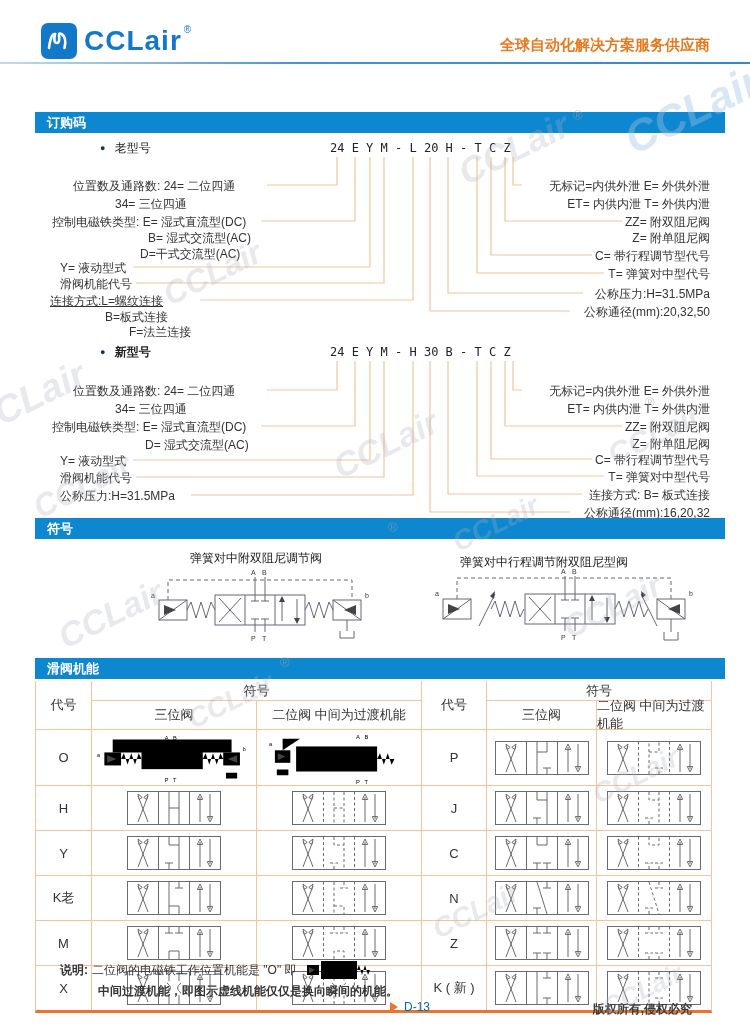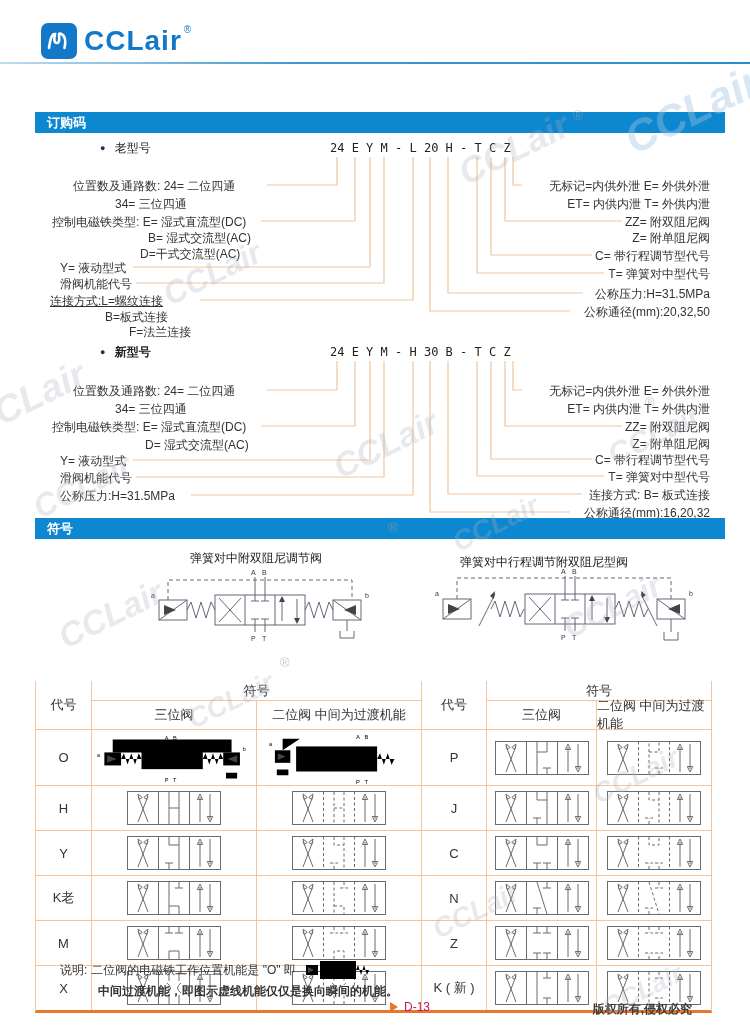--- a/index.html
+++ b/index.html
@@ -39,21 +39,21 @@
   .bl{border-left:1px solid #f6c39a;}
   .bt{border-top:1px solid #f6c39a;}
   .bb{border-bottom:1px solid #f6c39a;}
   .st-code{font-size:13px;color:#333;}
   .vg{stroke:#6b6b6b;fill:none;stroke-width:1;}
   .vg .dashc{stroke-dasharray:3 2.5;}
   
   .note{position:absolute;left:60px;top:957px;width:650px;font-size:12px;color:#333;}
   .note-line1{display:flex;align-items:center;gap:4px;flex-wrap:nowrap;}
   .note-line2{margin-left:38px;font-weight:bold;}
-  .footer-page{position:absolute;left:390px;top:1000px;font-size:12px;color:#be185d;display:flex;align-items:center;gap:6px;}
+  .footer-page{position:absolute;left:390px;top:1000px;font-size:12px;color:#0369a1;display:flex;align-items:center;gap:6px;}
   .tri-right{width:0;height:0;border-left:8px solid #e8762e;border-top:5px solid transparent;border-bottom:5px solid transparent;}
   .copyright{position:absolute;right:58px;top:1001px;font-size:12px;font-weight:700;color:#3a3a3a;}
   
   .wm{position:absolute;font-style:italic;font-weight:700;color:#aab2bd;opacity:.28;
       transform:rotate(-26deg);pointer-events:none;white-space:nowrap;}
   .wm.blue{color:#9fc4e2;opacity:.4;}
   .wmreg{position:absolute;color:#9aa3ad;opacity:.55;font-size:13px;pointer-events:none;}
 </style>
 </head>
 <body>
@@ -166,20 +166,21 @@
   </svg>
 
   <div class="logo-box">
     <svg width="38" height="38" viewBox="0 0 38 38">
       <rect x="1" y="1" width="36" height="36" rx="7" fill="#1478c8"></rect>
       <path d="M9 26 Q11 11 15 12 Q13 21 17 21 Q20 21 19 13 Q19 10.5 21.5 12 Q27 15 24.5 26" stroke="#fff" stroke-width="2.6" fill="none" stroke-linecap="round"></path>
     </svg>
     <span class="logo-name">CCLair</span>
     <span class="logo-reg">®</span>
   </div>
+  <div class="tagline">全球自动化解决方案服务供应商</div>
   <div class="hrule"></div>
 
   <div class="secbar" style="top:112px;">
     <span>订购码</span>
   </div>
 
   <svg class="wires" width="750" height="1035">
 
     <path d="M337 157 V185 H267"></path>
       <path d="M355 157 V221 H261"></path>
@@ -315,20 +316,23 @@
     <rect x="242" y="37" width="28" height="20"></rect>
       <path d="M242 37 L270 57"></path>
     <polygon points="265,42 265,52 253,47" style="fill:#444;stroke:none"></polygon>
     <text x="274" y="34" font-size="7">b</text>
     <path d="M150 62 V69 M160 62 V69"></path>
     <text x="146" y="78" font-size="7">P</text>
     <text x="157" y="78" font-size="7">T</text>
     <path d="M256 57 V70 M249 70 V78 H263 V70"></path>
   </svg>
 
+  <div class="secbar" style="top:658px;">
+    <span>滑阀机能</span>
+  </div>
 
   <div class="spool-table">
 
     <div class="st-cell" style="grid-area:1/1/3/2;">代号</div>
     <div class="st-cell bl bb" style="grid-area:1/2/2/4;">符号</div>
     <div class="st-cell bl" style="grid-area:2/2/3/3;">三位阀</div>
     <div class="st-cell bl" style="grid-area:2/3/3/4;">二位阀 中间为过渡机能</div>
     <div class="st-cell bl" style="grid-area:1/4/3/5;">代号</div>
     <div class="st-cell bl bb" style="grid-area:1/5/2/7;">符号</div>
     <div class="st-cell bl" style="grid-area:2/5/3/6;">三位阀</div>
@@ -578,21 +582,21 @@
           <line class="dashc" x1="63.5" y1="1.5" x2="63.5" y2="34.5"></line>
           <use href="#sq-x" x="2" y="1" width="30" height="34"></use>
           <use class="dashc" href="#c-pa" x="33" y="1" width="30" height="34"></use>
           <use href="#sq-par" x="64" y="1" width="30" height="34"></use>
         </svg>
     </div>
   </div>
 
   <div class="note">
     <div class="note-line1">
-      <span style="font-weight:400;">说明:</span>
+      <span style="font-weight:700;">说明:</span>
       <span>二位阀的电磁铁工作位置机能是 "O" 即</span>
       <svg class="schema" style="position:static;flex:0 0 auto;" width="78" height="26" viewBox="0 0 78 26">
           <use href="#notev"></use>
         </svg>
     </div>
     <div class="note-line2">中间过渡机能，即图示虚线机能仅仅是换向瞬间的机能。</div>
   </div>
 
   <div class="footer-page">
     <span class="tri-right"></span>

